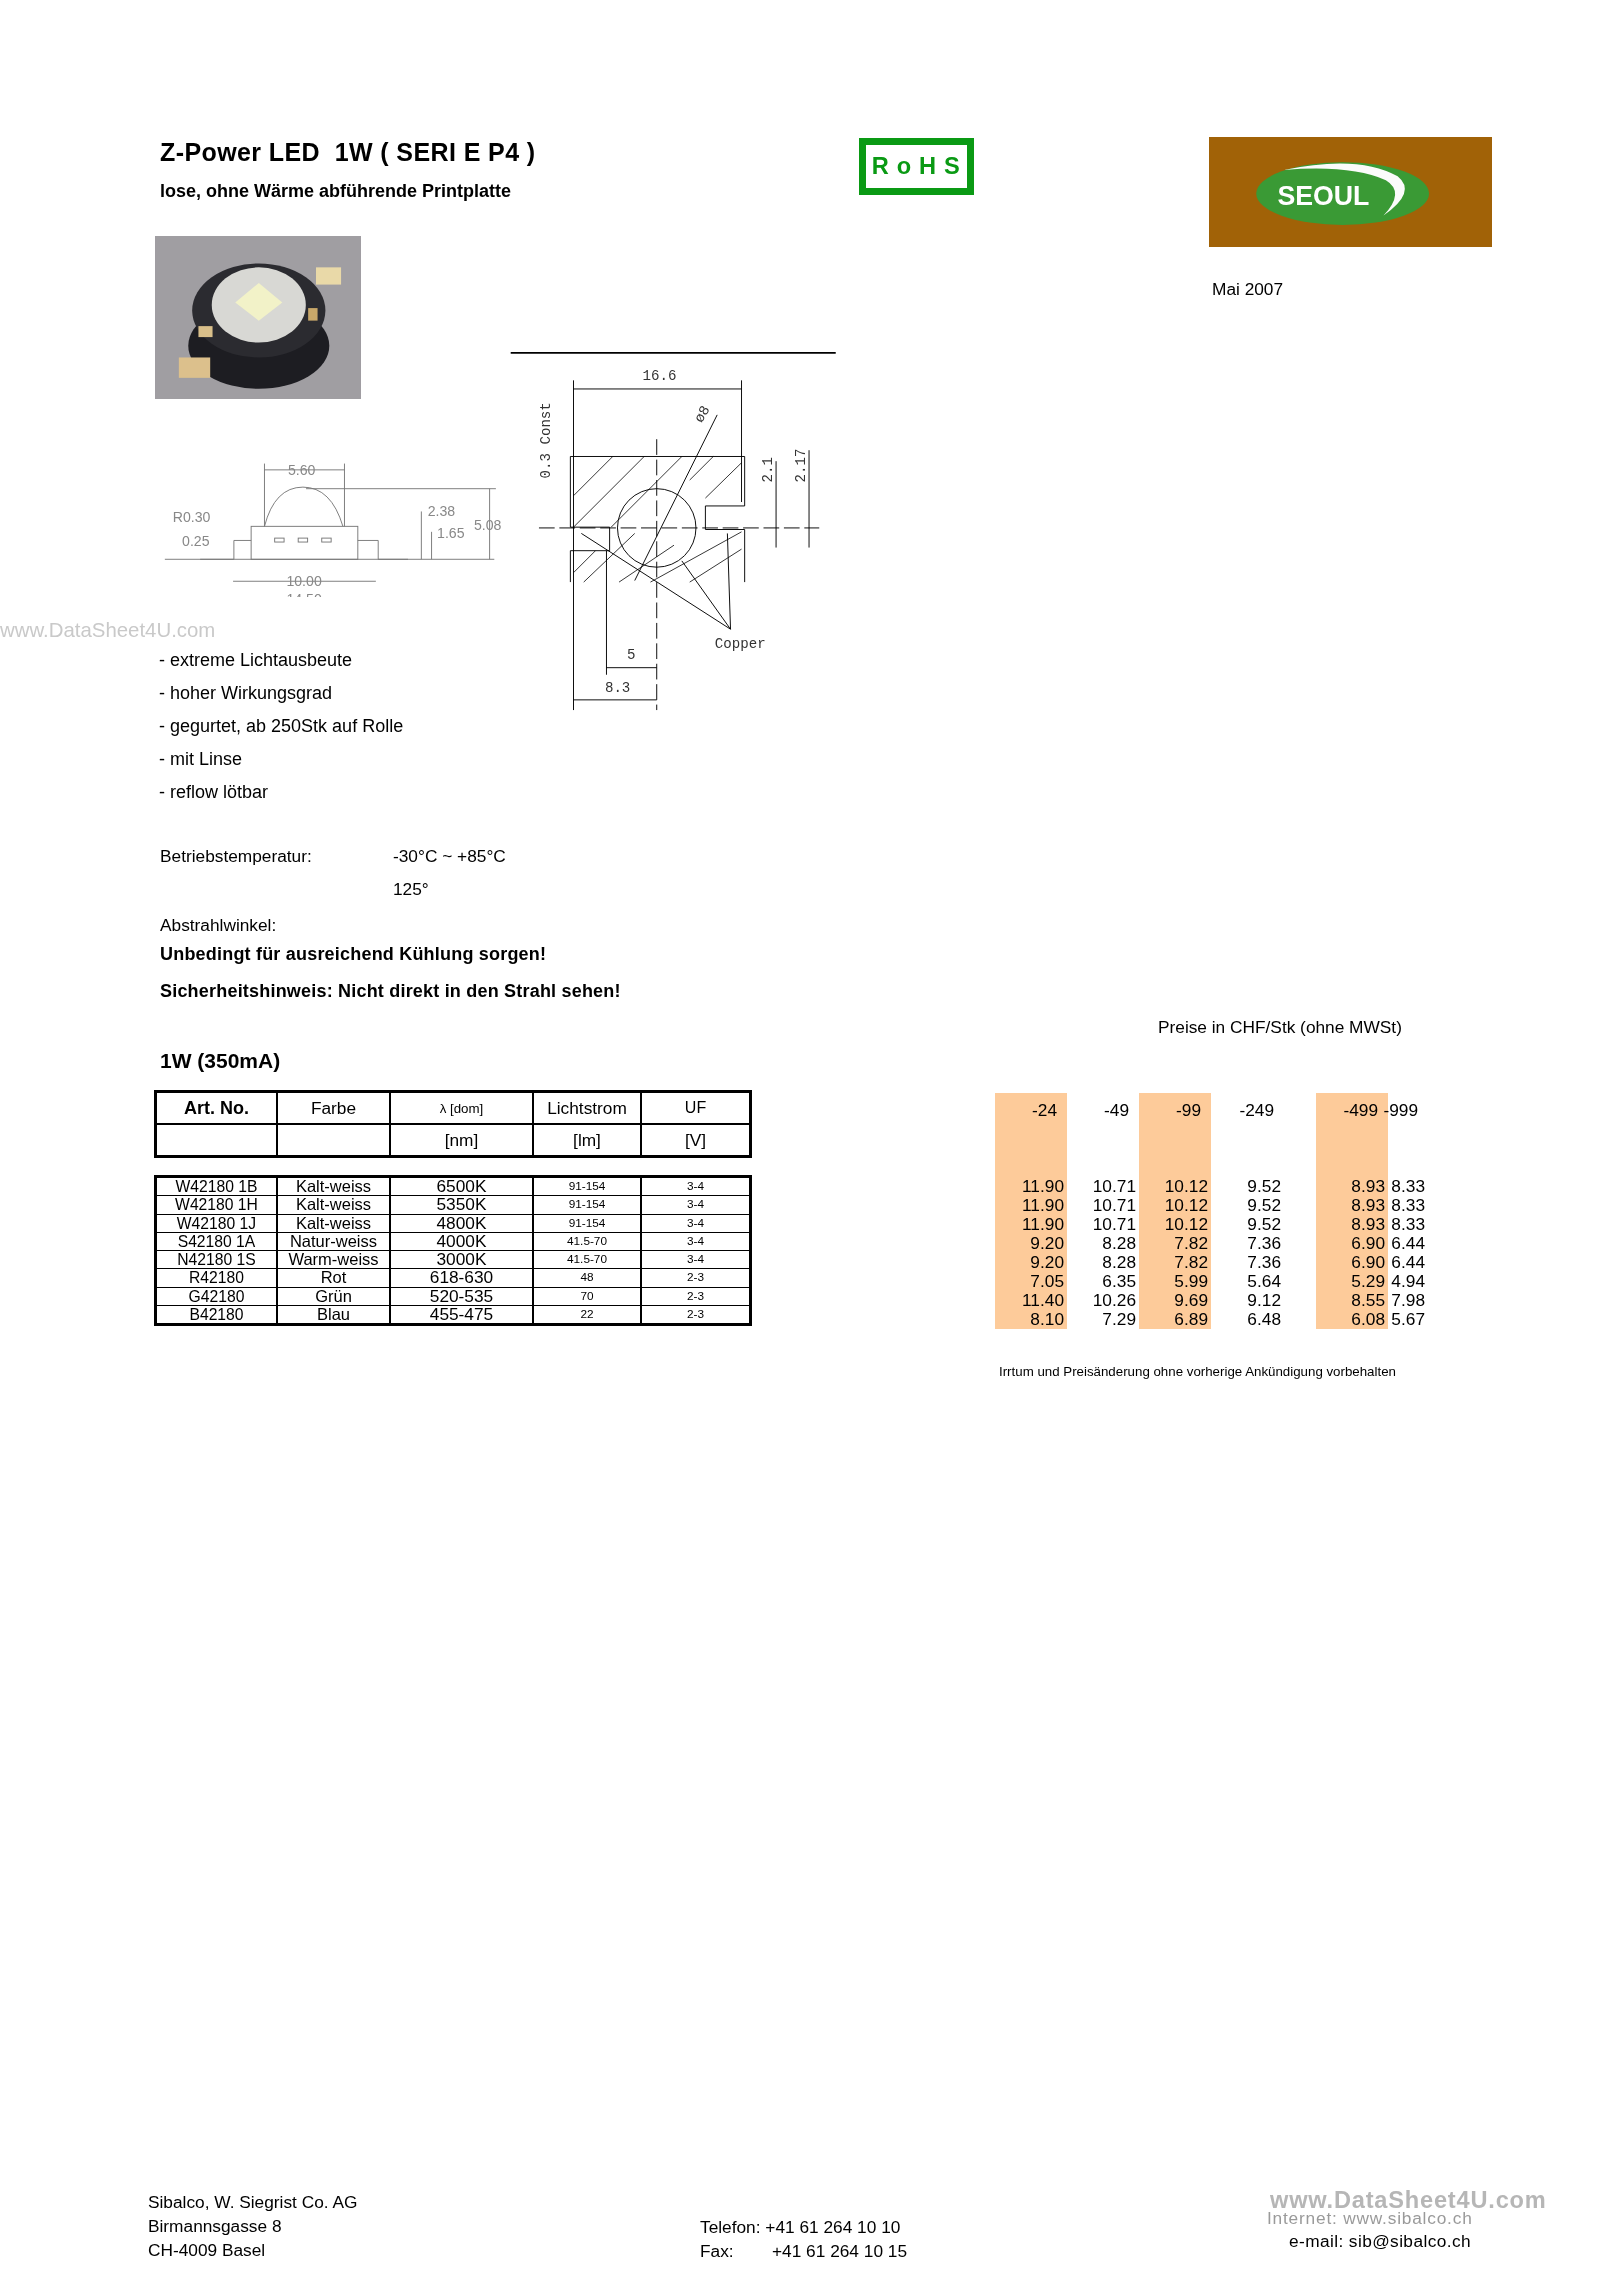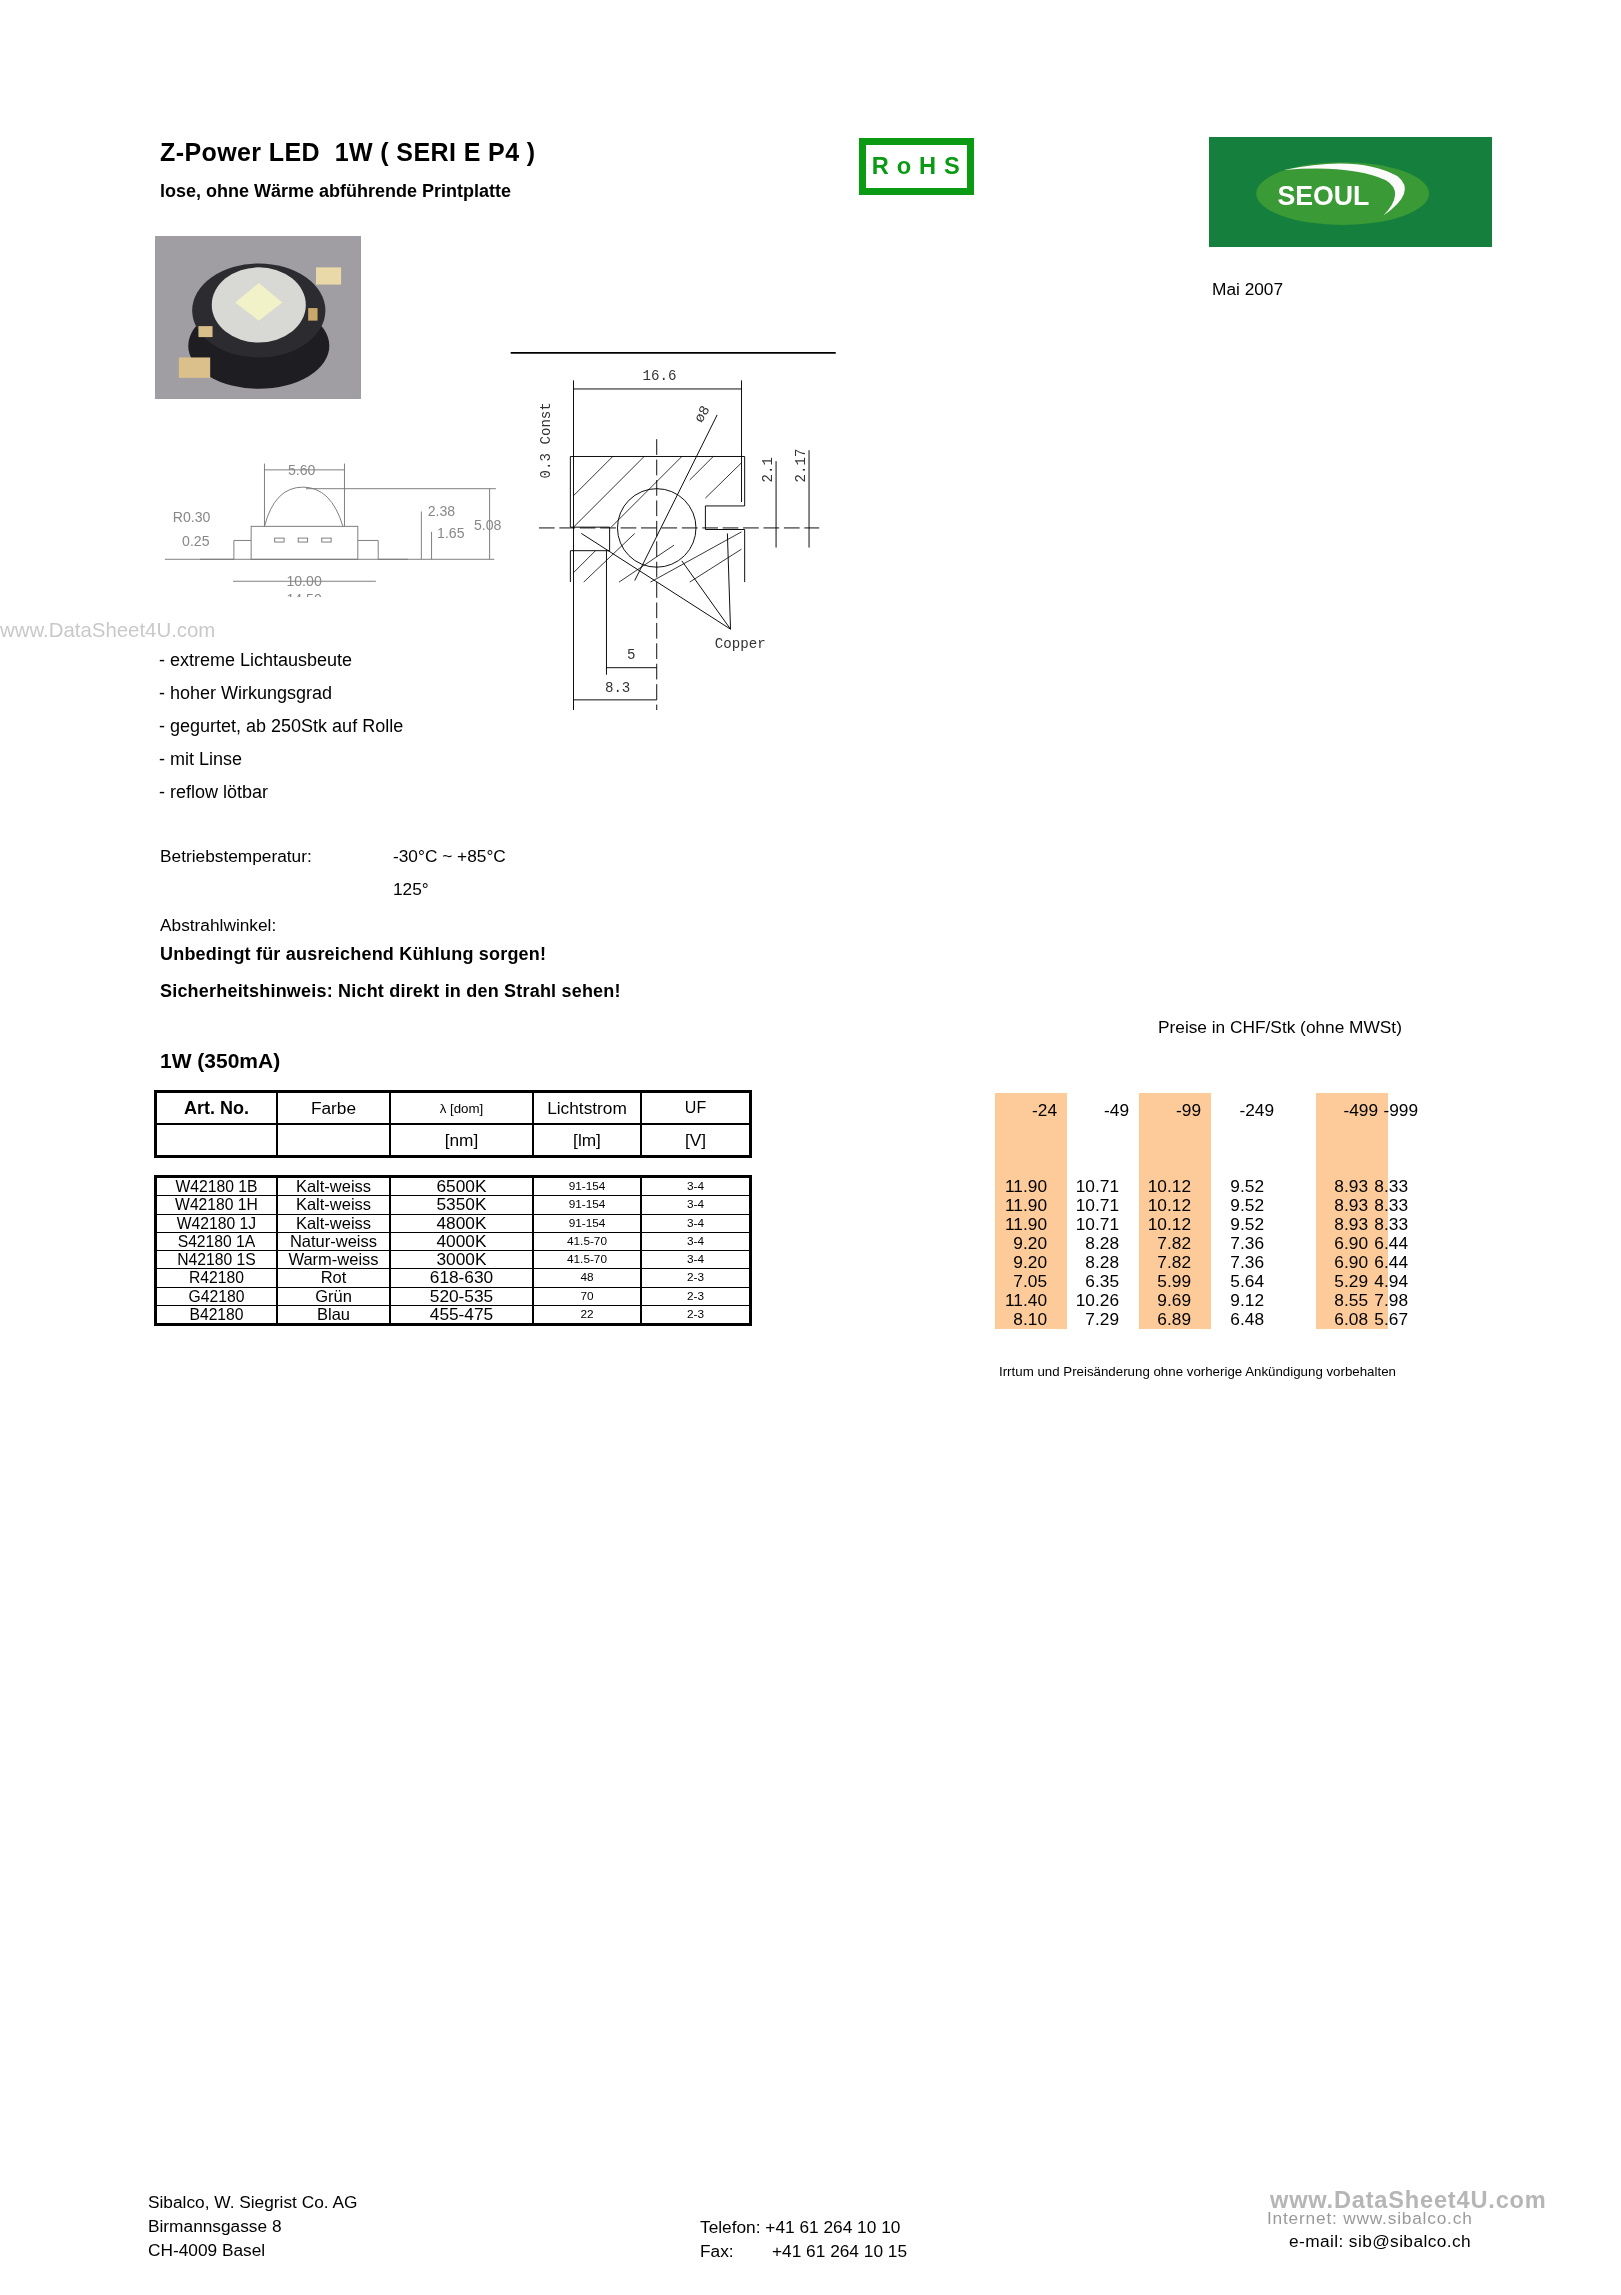--- a/index.html
+++ b/index.html
@@ -1,21 +1,21 @@
 <!DOCTYPE html>
 <html style="font-size:12.6px"><head>
 <meta charset="utf-8">
 <style>
   html, body { margin:0; padding:0; background:#ffffff; }
   body { width:1622px; height:2295px; position:relative; font-family:"Liberation Sans", sans-serif; color:#000; overflow:hidden; }
   .abs { position:absolute; }
   .title { left:160px; top:138px; font-size:25px; font-weight:bold; letter-spacing:0.4px; white-space:pre; }
   .subtitle { left:160px; top:181px; font-size:18px; font-weight:bold; }
   .rohs { left:859px; top:138px; width:115px; height:57px; border:7.9px solid #0a9a14; box-sizing:border-box; display:flex; align-items:center; justify-content:center; font-weight:bold; color:#0a9a14; font-size:23.6px; letter-spacing:7.9px; padding-left:6.3px; }
-  .seoul-wrap { left:1209px; top:137px; width:283px; height:110px; background:#15803d; }
+  .seoul-wrap { left:1209px; top:137px; width:283px; height:110px; background:#a16207; }
   .date { left:1212px; top:279px; font-size:17.3px; }
   .photo { left:155px; top:236px; width:206px; height:163px; background:#a09ea2; overflow:hidden; }
   .side-drawing { left:157px; top:440px; width:353px; height:157px; }
   .cross-drawing { left:509px; top:345px; width:330px; height:369px; }
   .watermark-left { left:0px; top:619px; font-size:20.4px; color:#c9c9c9; }
   .features { left:159px; top:644px; font-size:18px; line-height:33px; }
   .spec { font-size:17.3px; }
   .warn { left:160px; font-size:18px; font-weight:bold; letter-spacing:0.2px; }
   .section-title { left:160px; top:1049px; font-size:21px; font-weight:bold; }
   .price-note { left:1158px; top:1017px; font-size:17.3px; }
@@ -26,21 +26,21 @@
   table.body td { border-left:2.4px solid #000; border-right:2.4px solid #000; border-top:1.6px solid #000; text-align:center; padding:0; height:17.3px; line-height:17.3px; }
   .c1 { width:119px; font-size:15.7px; }
   .c2 { width:111px; font-size:16.5px; }
   .c3 { width:141px; font-size:17.3px; }
   .c4 { width:106px; font-size:11.8px; }
   .c5 { font-size:11.8px; }
   .prices { left:995px; top:1093px; width:440px; }
   .pcol { position:absolute; top:0; width:72px; text-align:right; font-size:17.3px; }
   .pcol.hl { background:#fdcb9a; }
   .pcol .ph { height:35px; line-height:35px; padding-right:10px; }
-  .pcol .pv { height:19px; line-height:19px; padding-right:20px; }
+  .pcol .pv { height:19px; line-height:19px; padding-right:3px; }
   .pcol .gap { height:49px; }
   .disclaimer { left:999px; top:1364px; font-size:13.3px; }
   .foot { font-size:17.3px; line-height:24px; }
   .wm-right { left:1270px; top:2187px; font-size:23.6px; font-weight:bold; color:#b6b6b6; letter-spacing:0.8px; }
   .internet { left:1267px; top:2208px; font-size:17.3px; color:#9a9a9a; letter-spacing:0.8px; }
   .email { left:1289px; top:2231px; font-size:17.3px; letter-spacing:0.4px; }
 </style>
 </head>
 <body>
 

